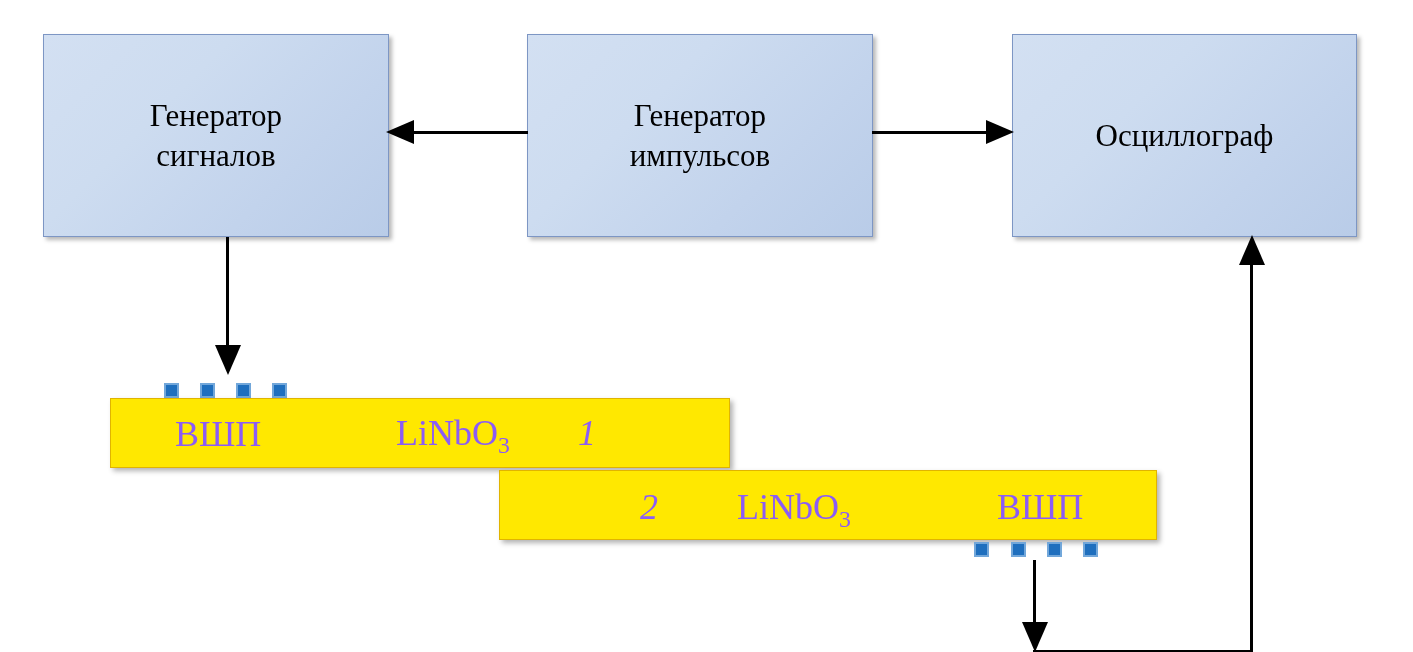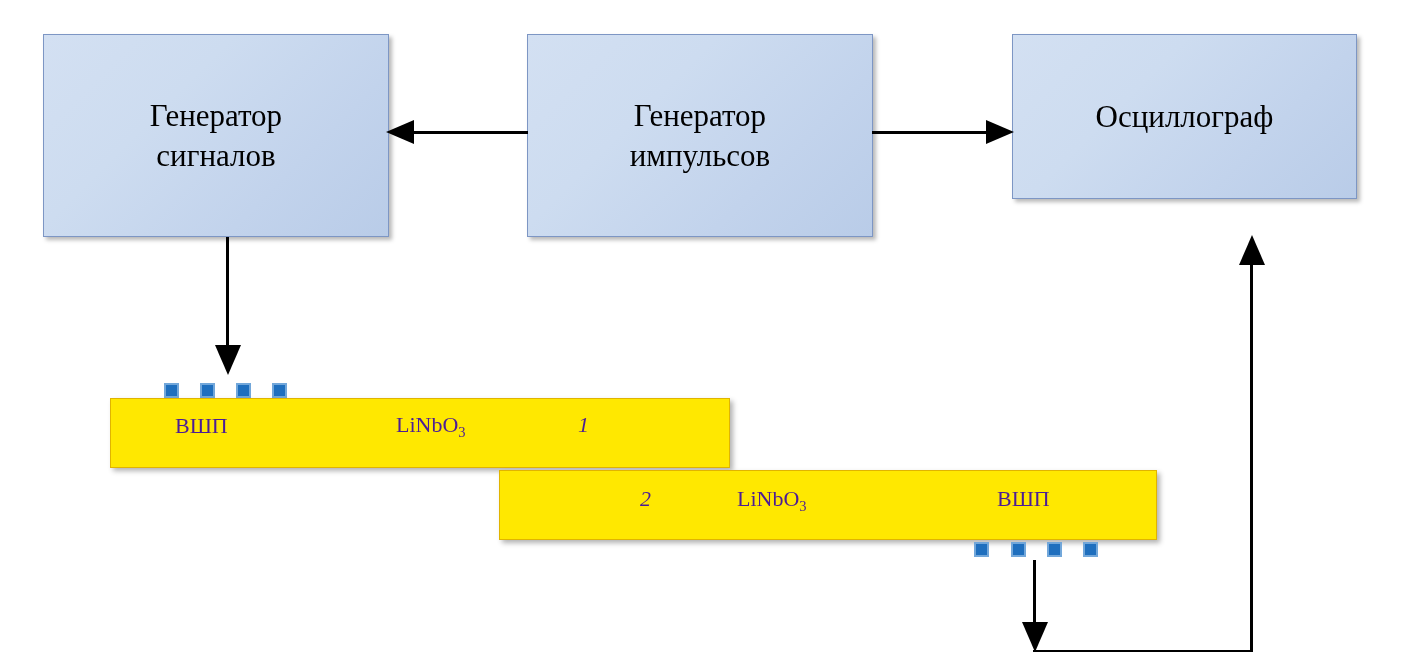--- a/index.html
+++ b/index.html
@@ -40,22 +40,22 @@
   
   .substrate {
     position: absolute;
     box-sizing: border-box;
     background: #ffe800;
     border: 1.5px solid #e0b400;
     box-shadow: 3px 3px 5px rgba(0,0,0,0.30);
   }
   .sub-label {
     position: absolute;
-    color: #4c1d95;
-    font-size: 22px;
+    color: #8b5cf6;
+    font-size: 36px;
     font-family: "Liberation Serif", "DejaVu Serif", serif;
     white-space: nowrap;
   }
   .sub-label.ital { font-style: italic; }
   .sub-label sub { font-size: 0.66em; }
 
   
   .idt-group { position: absolute; }
   .idt-finger {
     position: absolute;
@@ -107,21 +107,21 @@
   <div class="inst-box" style="left:43px; top:14px; width:346px; height:203px;">
     <span>Генератор
 сигналов</span>
   </div>
 
   <div class="inst-box" style="left:527px; top:14px; width:346px; height:203px;">
     <span>Генератор
 импульсов</span>
   </div>
 
-  <div class="inst-box" style="left:1012px; top:14px; width:345px; height:165px;">
+  <div class="inst-box" style="left:1012px; top:14px; width:345px; height:203px;">
     <span>Осциллограф</span>
   </div>
 
   <div class="line h" style="left:412px; top:111px; width:116px;"></div>
   <div class="arrowhead left" style="left:386px; top:100px;"></div>
 
   <div class="line h" style="left:872px; top:111px; width:116px;"></div>
   <div class="arrowhead right" style="left:986px; top:100px;"></div>
 
   <div class="line v" style="left:226px; top:217px; width:3px; height:110px;"></div>

